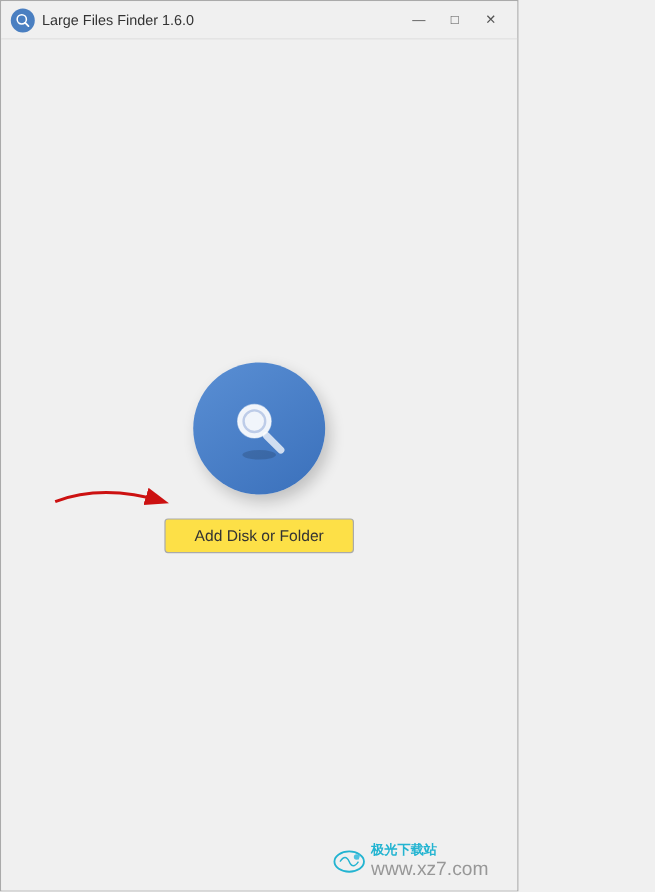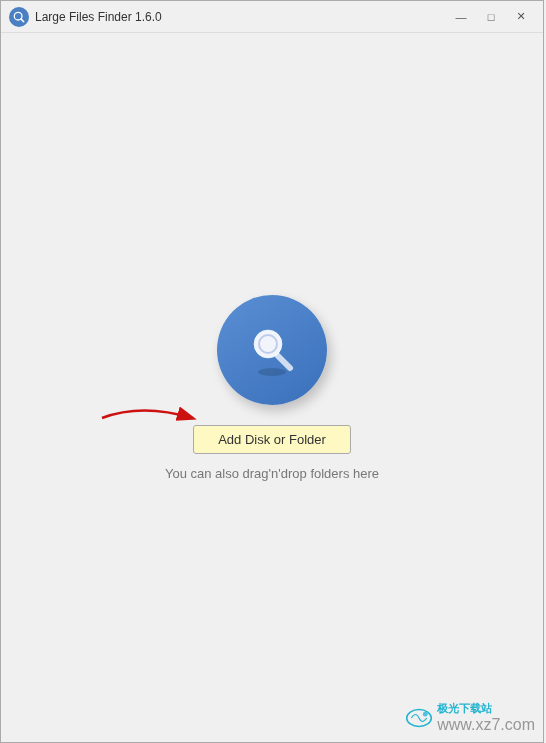--- a/index.html
+++ b/index.html
@@ -11,21 +11,21 @@
     body {
       width: 546px;
       height: 743px;
       font-family: 'Segoe UI', Tahoma, Geneva, Verdana, sans-serif;
       font-size: 13px;
       background: #f0f0f0;
       overflow: hidden;
     }
 
     .window {
-      width: 544px;
+      width: 432px;
       height: 743px;
       background: #f0f0f0;
       border: 1px solid #aaa;
       display: flex;
       flex-direction: column;
     }
 
     .title-bar {
       height: 32px;
       background: #f0f0f0;
@@ -116,21 +116,21 @@
       box-shadow: 4px 6px 12px rgba(0,0,0,0.2);
     }
 
     .search-icon-circle svg {
       width: 60px;
       height: 60px;
     }
 
     .add-disk-button {
       padding: 6px 24px;
-      background: #fef9c3;
+      background: #fde047;
       border: 1px solid #aaa;
       border-radius: 3px;
       font-size: 13px;
       cursor: pointer;
       color: #333;
       margin-bottom: 12px;
     }
 
     .drag-drop-hint {
       font-size: 13px;
@@ -141,21 +141,21 @@
       position: absolute;
       left: 50%;
       top: 50%;
       transform: translate(-180px, 10px);
       pointer-events: none;
     }
 
     .watermark {
       position: absolute;
       bottom: 8px;
-      right: 8px;
+      right: 24px;
       display: flex;
       align-items: center;
       gap: 4px;
       opacity: 0.85;
     }
 
     .watermark-icon {
       width: 28px;
       height: 20px;
     }
@@ -220,21 +220,20 @@
           <marker id="arrowhead" markerWidth="8" markerHeight="8" refX="6" refY="3" orient="auto">
             <polygon points="0 0, 8 3, 0 6" fill="#cc1111"></polygon>
           </marker>
         </defs>
         <path d="M 10 20 Q 50 5 100 20" stroke="#cc1111" stroke-width="2.5" fill="none" marker-end="url(#arrowhead)"></path>
       </svg>
     </div>
 
     <button class="add-disk-button">Add Disk or Folder</button>
 
-    <span class="drag-drop-hint">You can also drag'n'drop folders here</span>
 
     <div class="watermark">
       <svg class="watermark-icon" viewBox="0 0 36 26">
         <ellipse cx="18" cy="13" rx="16" ry="11" fill="none" stroke="#00aacc" stroke-width="2"></ellipse>
         <path d="M8 13 Q14 4 18 13 Q22 22 28 13" stroke="#00aacc" stroke-width="1.5" fill="none"></path>
         <circle cx="26" cy="8" r="3" fill="#33bbdd"></circle>
         <path d="M24 8 L30 5 L28 11 Z" fill="#33bbdd"></path>
       </svg>
       <div class="watermark-text">
         <span class="line1">极光下载站</span>

